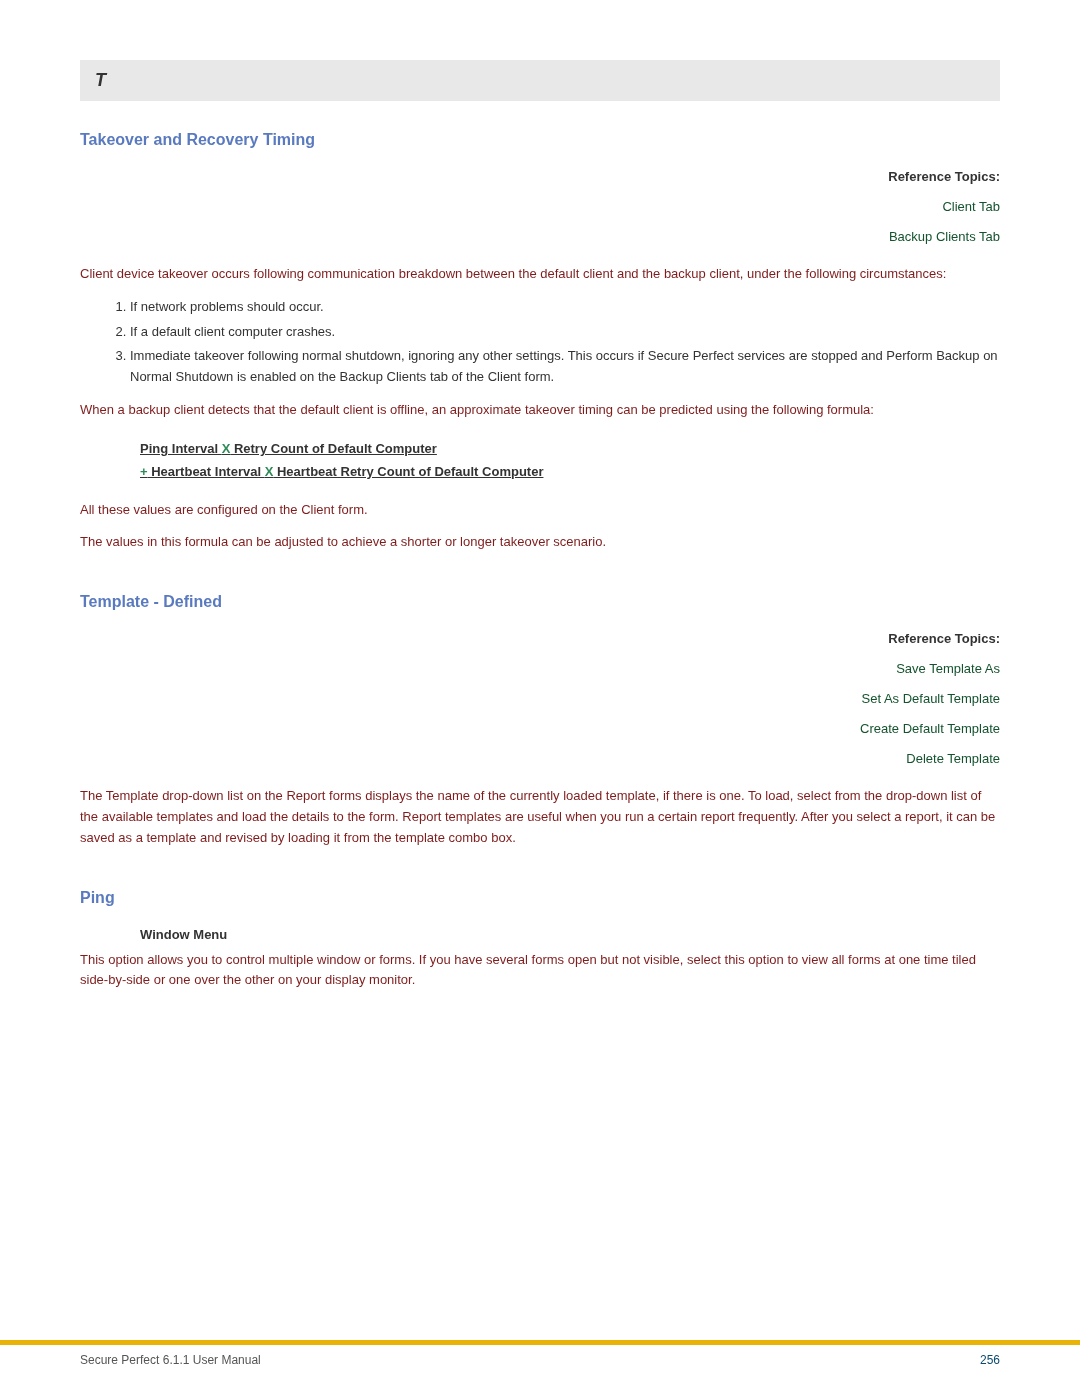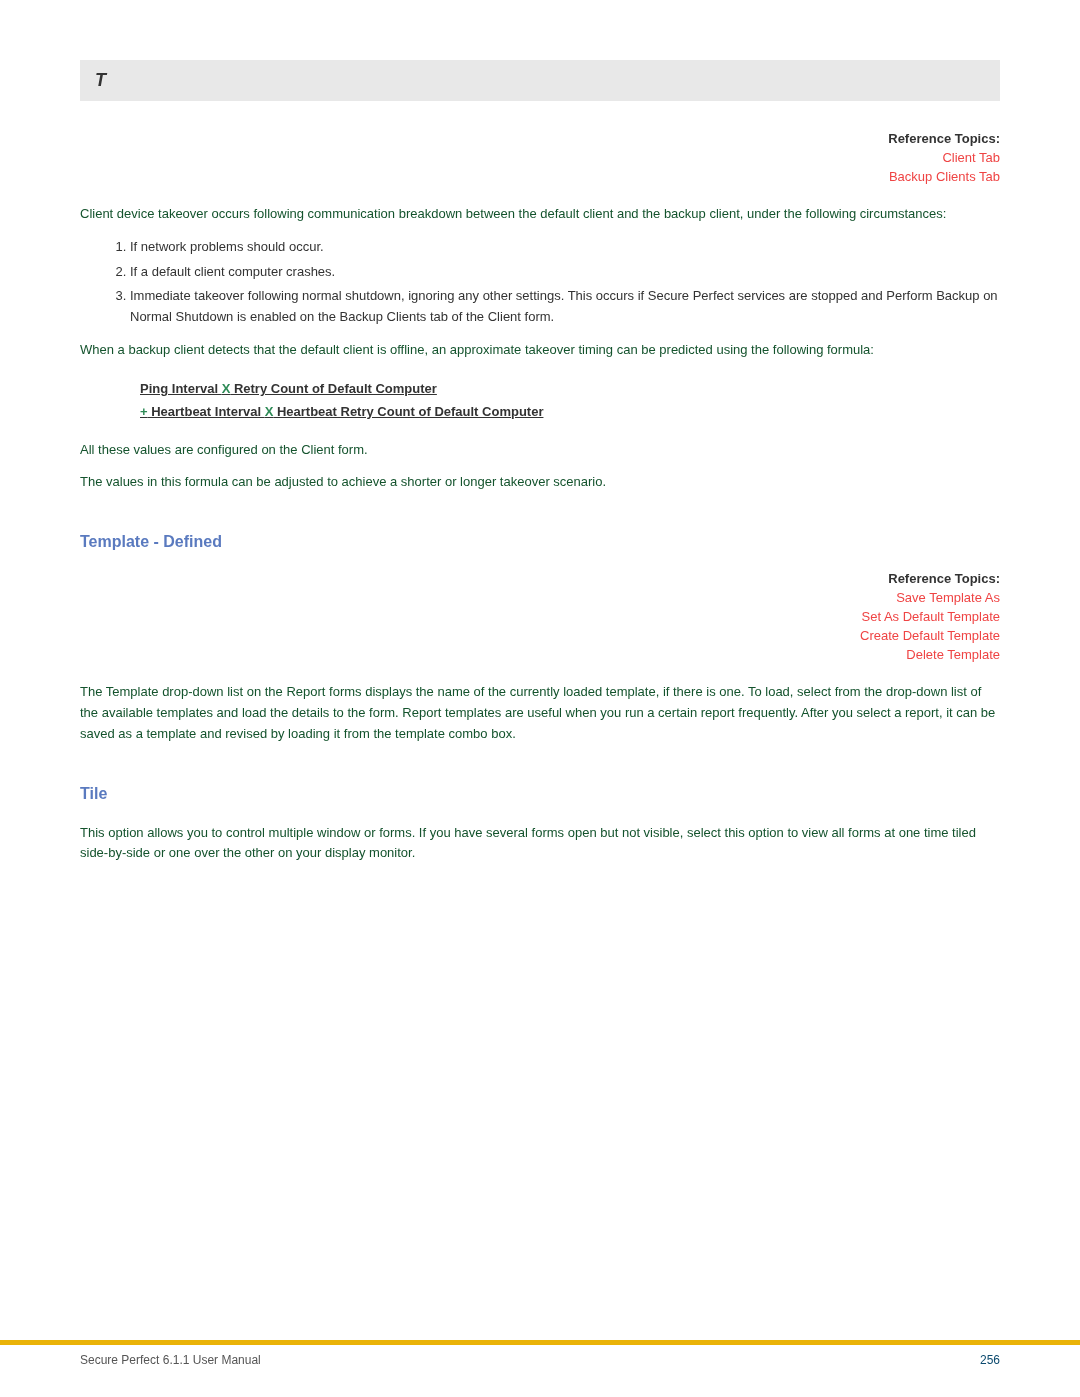--- a/index.html
+++ b/index.html
@@ -53,30 +53,30 @@
     }
 
     .reference-label {
       font-weight: bold;
       font-size: 13px;
       color: #333;
     }
 
     .reference-link {
       display: block;
-      color: #ef4444;
+      color: #14532d;
       font-size: 13px;
       text-decoration: none;
-      margin-top: 4px;
+      margin-top: 15px;
     }
 
     
     .body-text {
       font-size: 13px;
-      color: #14532d;
+      color: #7f1d1d;
       line-height: 1.6;
       margin-bottom: 12px;
     }
 
     
     .body-list {
       margin-left: 50px;
       margin-bottom: 12px;
     }
 
@@ -156,20 +156,21 @@
 </head>
 <body>
 
 <div class="page-container">
 
   <div class="letter-header">
     <span>T</span>
   </div>
 
   <div class="section-block">
+    <h2 class="section-heading">Takeover and Recovery Timing</h2>
 
     <div class="reference-block">
       <span class="reference-label">Reference Topics:</span>
       <a class="reference-link">Client Tab</a>
       <a class="reference-link">Backup Clients Tab</a>
     </div>
 
     <p class="body-text">Client device takeover occurs following communication breakdown between the default client and the backup client, under the following circumstances:</p>
 
     <ol class="body-list">
@@ -201,22 +202,23 @@
       <a class="reference-link">Save Template As</a>
       <a class="reference-link">Set As Default Template</a>
       <a class="reference-link">Create Default Template</a>
       <a class="reference-link">Delete Template</a>
     </div>
 
     <p class="body-text">The Template drop-down list on the Report forms displays the name of the currently loaded template, if there is one. To load, select from the drop-down list of the available templates and load the details to the form. Report templates are useful when you run a certain report frequently. After you select a report, it can be saved as a template and revised by loading it from the template combo box.</p>
   </div>
 
   <div class="section-block">
-    <h2 class="section-heading">Tile</h2>
-
+    <h2 class="section-heading">Ping</h2>
+
+    <p class="window-menu-heading">Window Menu</p>
     <p class="body-text">This option allows you to control multiple window or forms. If you have several forms open but not visible, select this option to view all forms at one time tiled side-by-side or one over the other on your display monitor.</p>
   </div>
 
   <div class="page-footer">
     <span class="footer-text">Secure Perfect 6.1.1 User Manual</span>
     <span class="footer-page">256</span>
   </div>
 
 </div>
 

